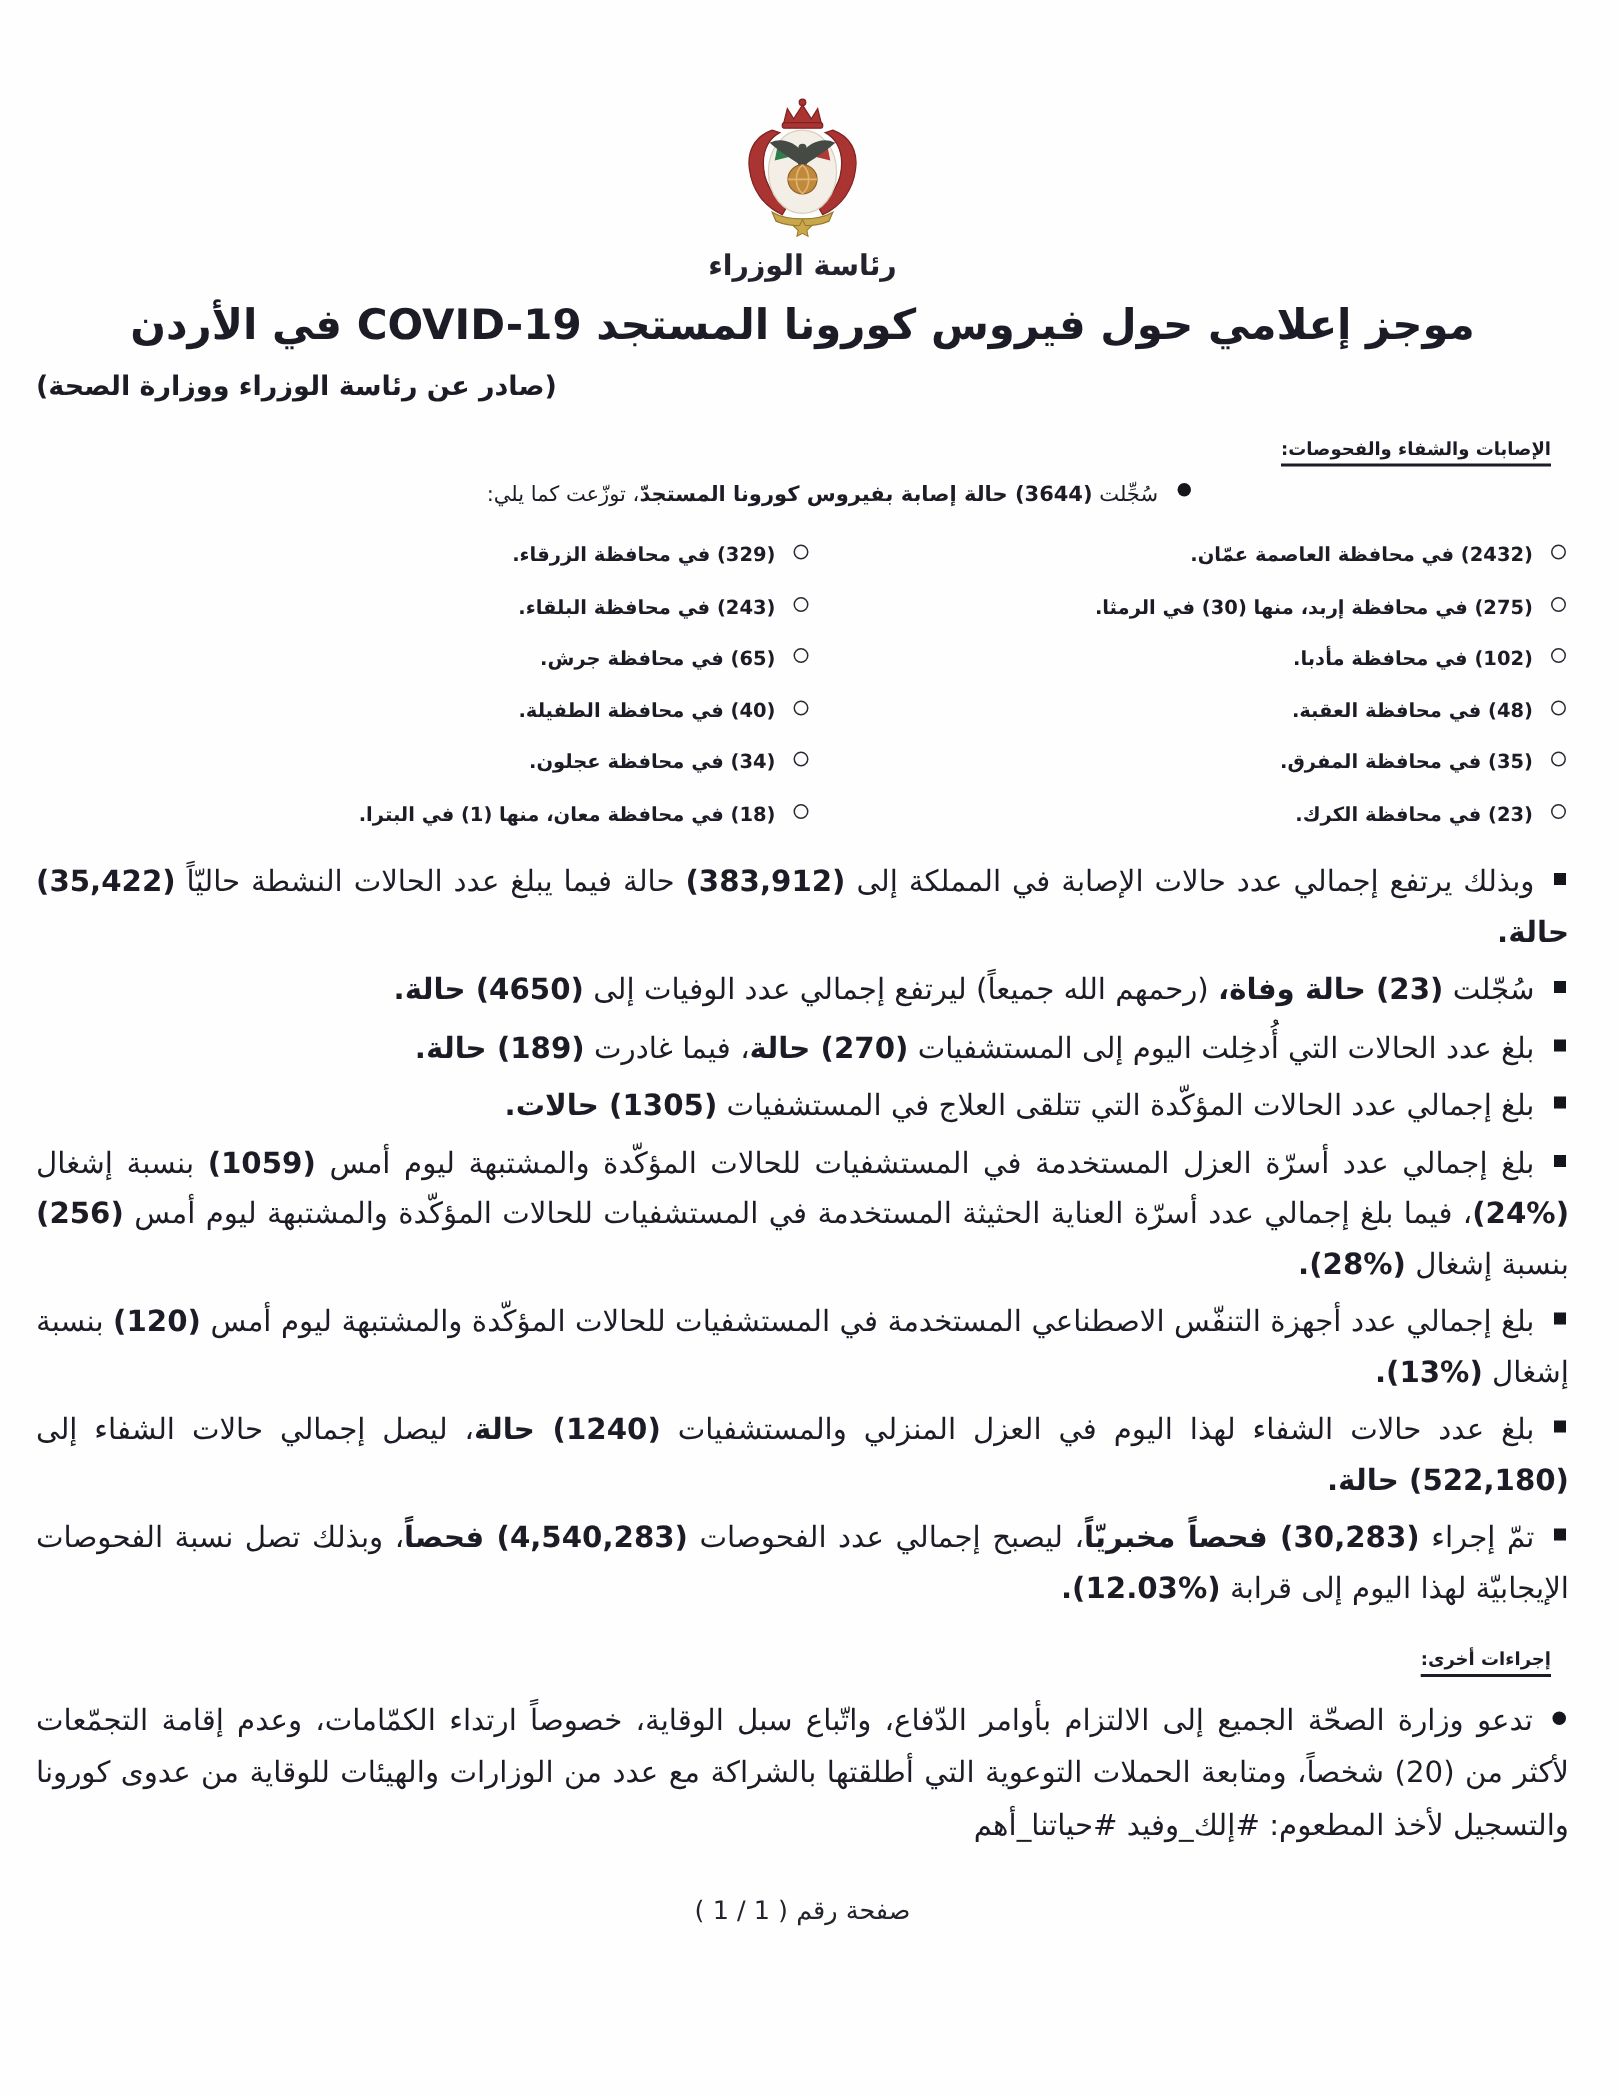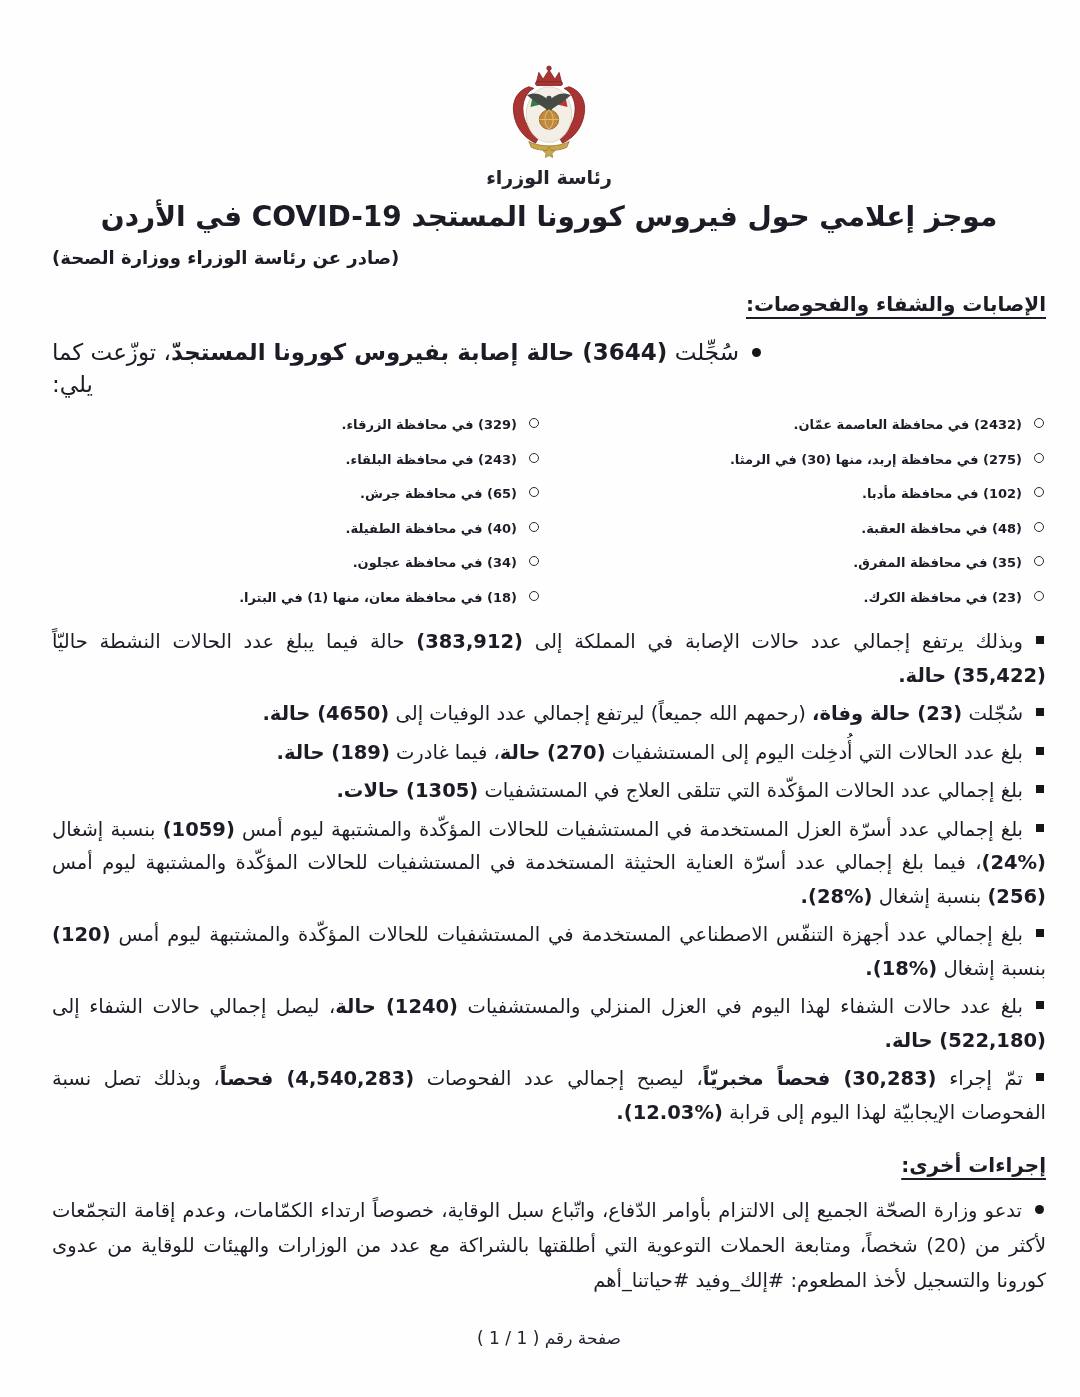--- a/index.html
+++ b/index.html
@@ -5,45 +5,45 @@
   html,body{margin:0;padding:0;background:#e8e8e8;}
   .page{
     position:relative;
     width:1080px;height:1397px;
     margin:0 auto;
     background:#fefefe;
     direction:rtl;
     font-family:"DejaVu Sans",sans-serif;
     color:#1c1c26;
     box-sizing:border-box;
-    padding:64px 34px 0 52px;
+    padding:64px 34px 0 24px;
     overflow:hidden;
   }
   .logo-wrap{text-align:center;direction:ltr;}
   .emblem{display:inline-block;}
   .logo-caption{
     text-align:center;font-weight:700;font-size:19px;color:#23232e;
     margin-top:2px;letter-spacing:-1px;
   }
   .title{
     text-align:center;font-weight:700;font-size:28px;margin-top:12px;
   }
   .subtitle{
     text-align:left;font-weight:700;font-size:18px;margin-top:14px;
   }
   .dateline{
     text-align:right;font-weight:700;font-size:19px;margin-top:22px;
   }
   .sec-heading{
-    font-weight:700;font-size:20px;margin:24px 0 0 0;
+    font-weight:700;font-size:12px;margin:24px 12px 0 0;
     text-decoration:underline;text-underline-offset:6px;text-decoration-thickness:1.5px;
   }
   .intro{
-    margin-top:20px;margin-left:0;margin-right:250px;
-    font-size:23px;line-height:32px;text-align:left;
+    margin-top:8px;margin-left:0;margin-right:250px;
+    font-size:14px;line-height:32px;text-align:right;
   }
   .intro b,.stat-item b{font-weight:700;}
   .mk{display:inline-block;}
   .dot{
     width:9px;height:9px;border-radius:50%;background:#15151c;
     vertical-align:3px;margin-left:13px;margin-right:2px;
   }
   .sq{
     width:8px;height:8px;background:#15151c;
     vertical-align:4px;margin-left:13px;margin-right:2px;
@@ -133,21 +133,21 @@
         <div class="gov-item"><span class="mk circle"></span><span class="gov-text">(18) في محافظة معان، منها (1) في البترا.</span></div>
       </div>
   </div>
 
   <div class="stats">
       <div class="stat-item"><span class="mk sq"></span><span>وبذلك يرتفع إجمالي عدد حالات الإصابة في المملكة إلى </span><b>(383,912)</b><span> حالة فيما يبلغ عدد الحالات النشطة حاليّاً </span><b>(35,422) حالة.</b></div>
       <div class="stat-item"><span class="mk sq"></span><span>سُجّلت </span><b>(23) حالة وفاة،</b><span> (رحمهم الله جميعاً) ليرتفع إجمالي عدد الوفيات إلى </span><b>(4650) حالة.</b></div>
       <div class="stat-item"><span class="mk sq"></span><span>بلغ عدد الحالات التي أُدخِلت اليوم إلى المستشفيات </span><b>(270) حالة</b><span>، فيما غادرت </span><b>(189) حالة.</b></div>
       <div class="stat-item"><span class="mk sq"></span><span>بلغ إجمالي عدد الحالات المؤكّدة التي تتلقى العلاج في المستشفيات </span><b>(1305) حالات.</b></div>
       <div class="stat-item"><span class="mk sq"></span><span>بلغ إجمالي عدد أسرّة العزل المستخدمة في المستشفيات للحالات المؤكّدة والمشتبهة ليوم أمس </span><b>(1059)</b><span> بنسبة إشغال </span><b>(%24)</b><span>، فيما بلغ إجمالي عدد أسرّة العناية الحثيثة المستخدمة في المستشفيات للحالات المؤكّدة والمشتبهة ليوم أمس </span><b>(256)</b><span> بنسبة إشغال </span><b>(%28).</b></div>
-      <div class="stat-item"><span class="mk sq"></span><span>بلغ إجمالي عدد أجهزة التنفّس الاصطناعي المستخدمة في المستشفيات للحالات المؤكّدة والمشتبهة ليوم أمس </span><b>(120)</b><span> بنسبة إشغال </span><b>(%18).</b></div>
+      <div class="stat-item"><span class="mk sq"></span><span>بلغ إجمالي عدد أجهزة التنفّس الاصطناعي المستخدمة في المستشفيات للحالات المؤكّدة والمشتبهة ليوم أمس </span><b>(120)</b><span> بنسبة إشغال </span><b>(%13).</b></div>
       <div class="stat-item"><span class="mk sq"></span><span>بلغ عدد حالات الشفاء لهذا اليوم في العزل المنزلي والمستشفيات </span><b>(1240) حالة</b><span>، ليصل إجمالي حالات الشفاء إلى </span><b>(522,180) حالة.</b></div>
       <div class="stat-item"><span class="mk sq"></span><span>تمّ إجراء </span><b>(30,283) فحصاً مخبريّاً</b><span>، ليصبح إجمالي عدد الفحوصات </span><b>(4,540,283) فحصاً</b><span>، وبذلك تصل نسبة الفحوصات الإيجابيّة لهذا اليوم إلى قرابة </span><b>(%12.03).</b></div>
     </div>
 
   <div class="sec-heading">إجراءات أخرى:</div>
 
   <div class="other-bullet"><span class="mk dot"></span><span>تدعو وزارة الصحّة الجميع إلى الالتزام بأوامر الدّفاع، واتّباع سبل الوقاية، خصوصاً ارتداء الكمّامات، وعدم إقامة التجمّعات لأكثر من (20) شخصاً، ومتابعة الحملات التوعوية التي أطلقتها بالشراكة مع عدد من الوزارات والهيئات للوقاية من عدوى كورونا والتسجيل لأخذ المطعوم: #إلك_وفيد #حياتنا_أهم</span></div>
 
   <div class="footer">صفحة رقم ( 1 / 1 )</div>
 

